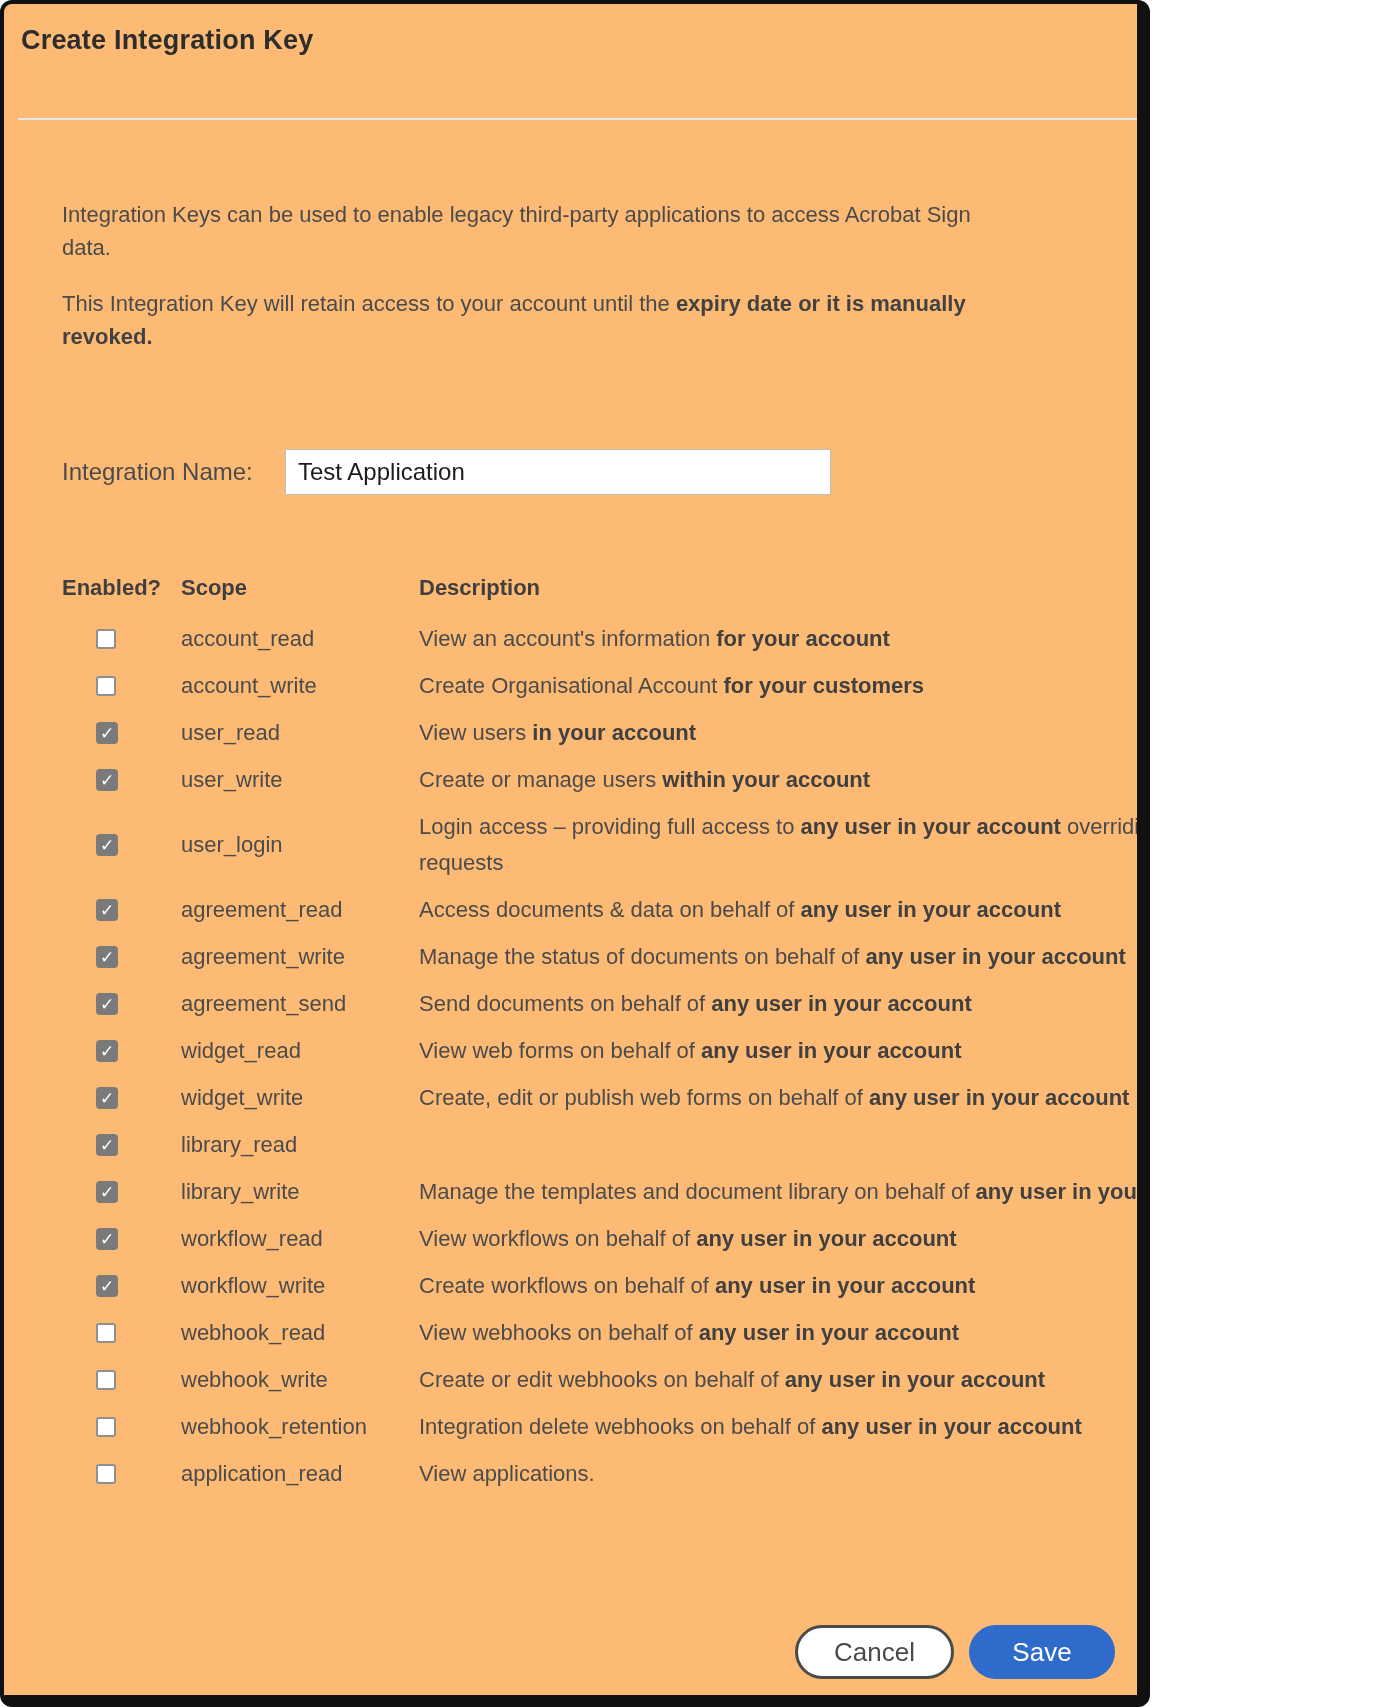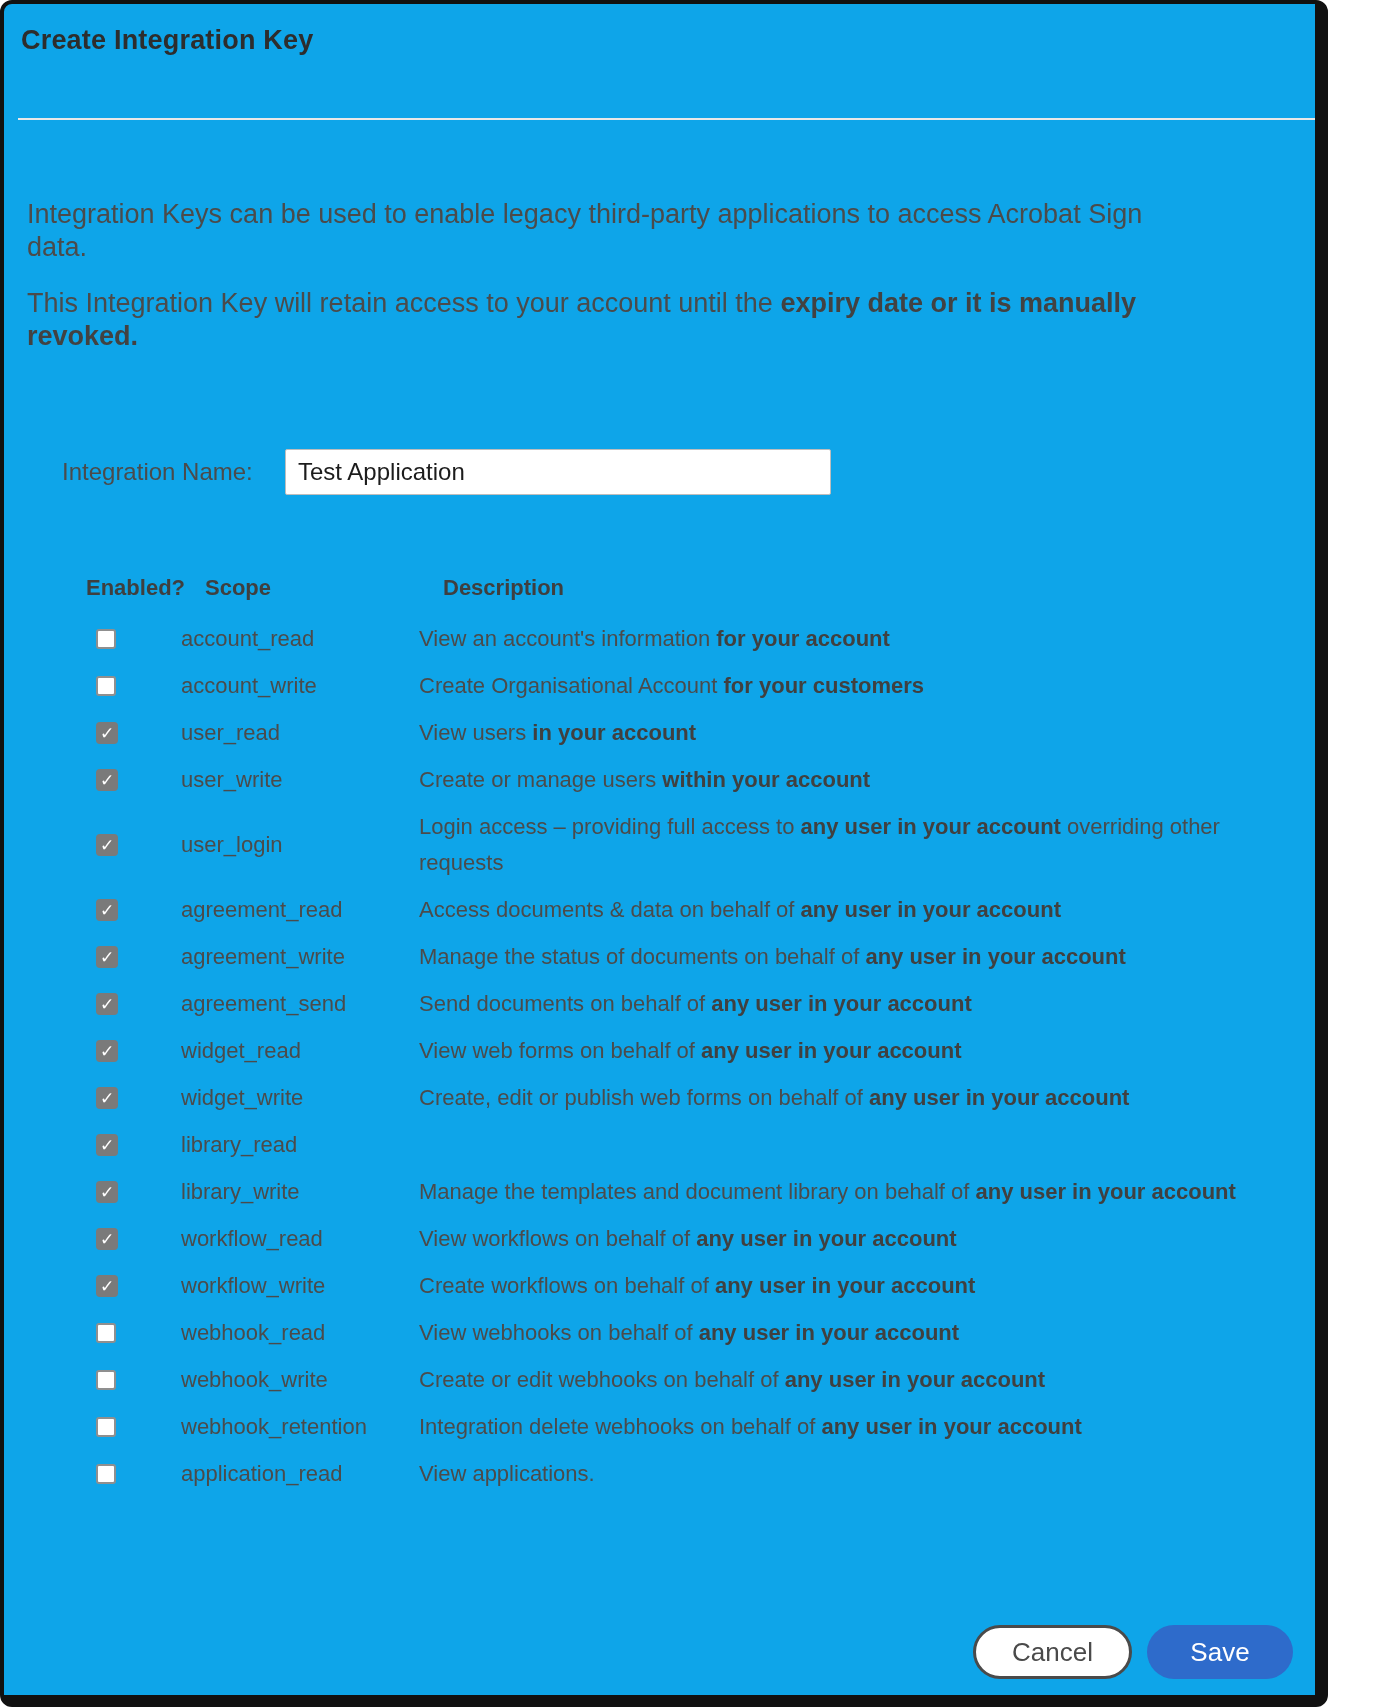--- a/index.html
+++ b/index.html
@@ -2,23 +2,23 @@
 <html style="--frame-border: #111111; --save-button-bg: #2e6bcb; --save-button-text: #ffffff; --checkbox-checked-bg: #7a7a7a; --cancel-border: #4a4a4a;"><head>
 <meta charset="utf-8">
 <style>
   * { box-sizing: border-box; margin: 0; padding: 0; }
   html, body { background: #ffffff; }
   body {
     font-family: "Liberation Sans", "DejaVu Sans", sans-serif;
     color: #4b4b4b;
   }
   .frame {
-    width: 1328px;
+    width: 1150px;
     height: 1707px;
-    background: #0ea5e9;
+    background: #fdba74;
     border-style: solid;
     border-color: var(--frame-border, #111111);
     border-width: 4px 13px 12px 4px;
     border-radius: 12px;
     display: flex;
     flex-direction: column;
     overflow: hidden;
     gap: 36px;
   }
   .page-title {
@@ -28,22 +28,22 @@
     font-weight: 700;
     color: #2d2d2d;
     letter-spacing: 0.2px;
   }
   .title-divider {
     height: 2px;
     background: #e8e8e8;
     margin: 26px 0 0 14px;
   }
   .intro {
-    margin: 42px 130px 0 23px;
-    font-size: 27px;
+    margin: 42px 130px 0 58px;
+    font-size: 22px;
     line-height: 33px;
     color: #4b4b4b;
   }
   .intro p + p { margin-top: 23px; }
   .intro b { font-weight: 700; color: #424242; }
 
   .name-row {
     margin-top: 60px;
     padding-left: 58px;
     display: flex;
@@ -64,21 +64,21 @@
     color: #1c1c1c;
     padding: 0 12px;
     outline: none;
     background: #ffffff;
   }
 
   .perm-table { margin-top: 42px; }
   .perm-header, .perm-row {
     display: grid;
     grid-template-columns: 119px 238px 845px;
-    padding-left: 82px;
+    padding-left: 58px;
     align-items: center;
   }
   .perm-header {
     font-weight: 700;
     font-size: 22px;
     color: #3f3f3f;
     line-height: 30px;
   }
   .perm-rows { margin-top: 13px; }
   .perm-row {

